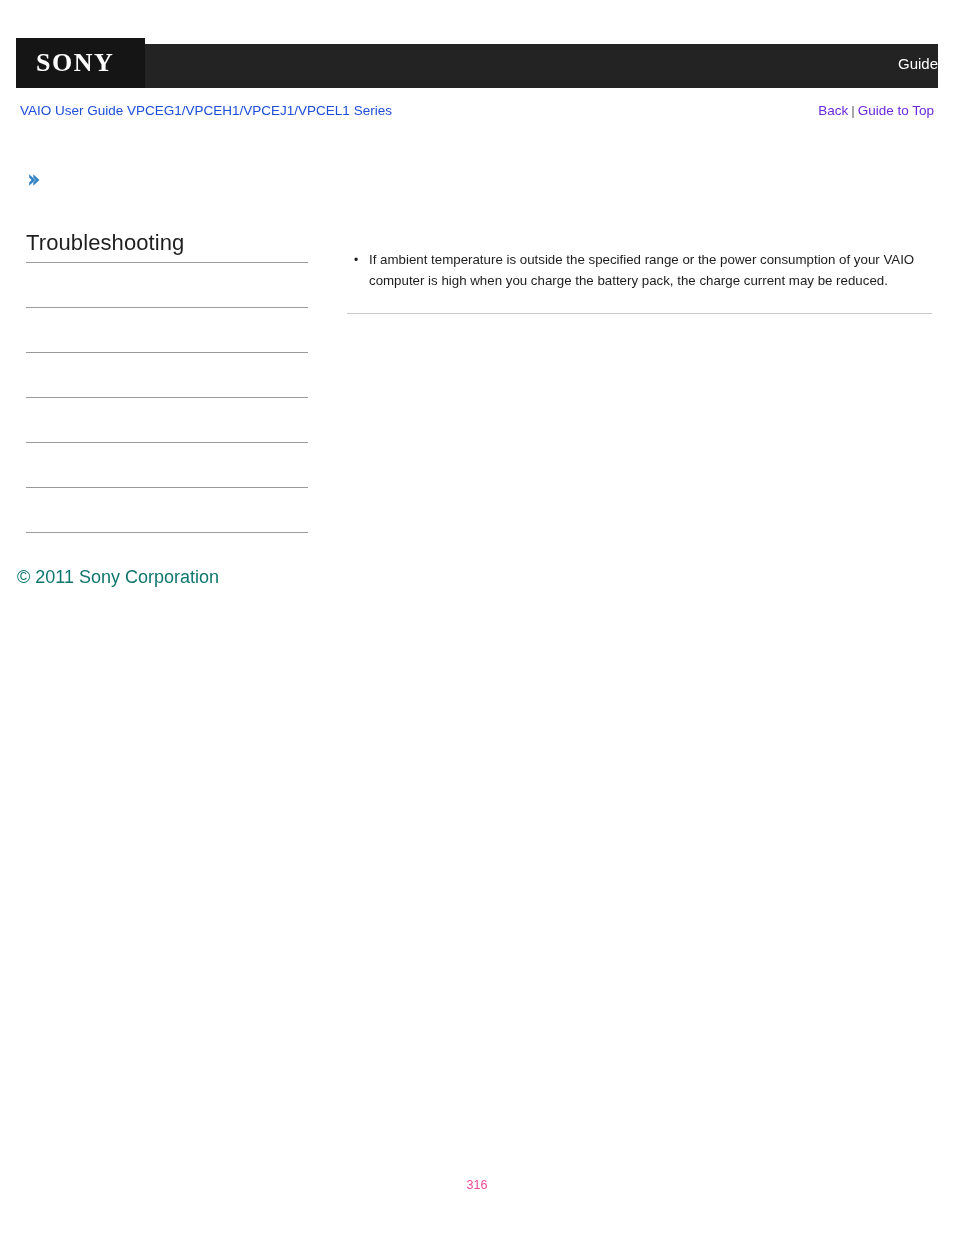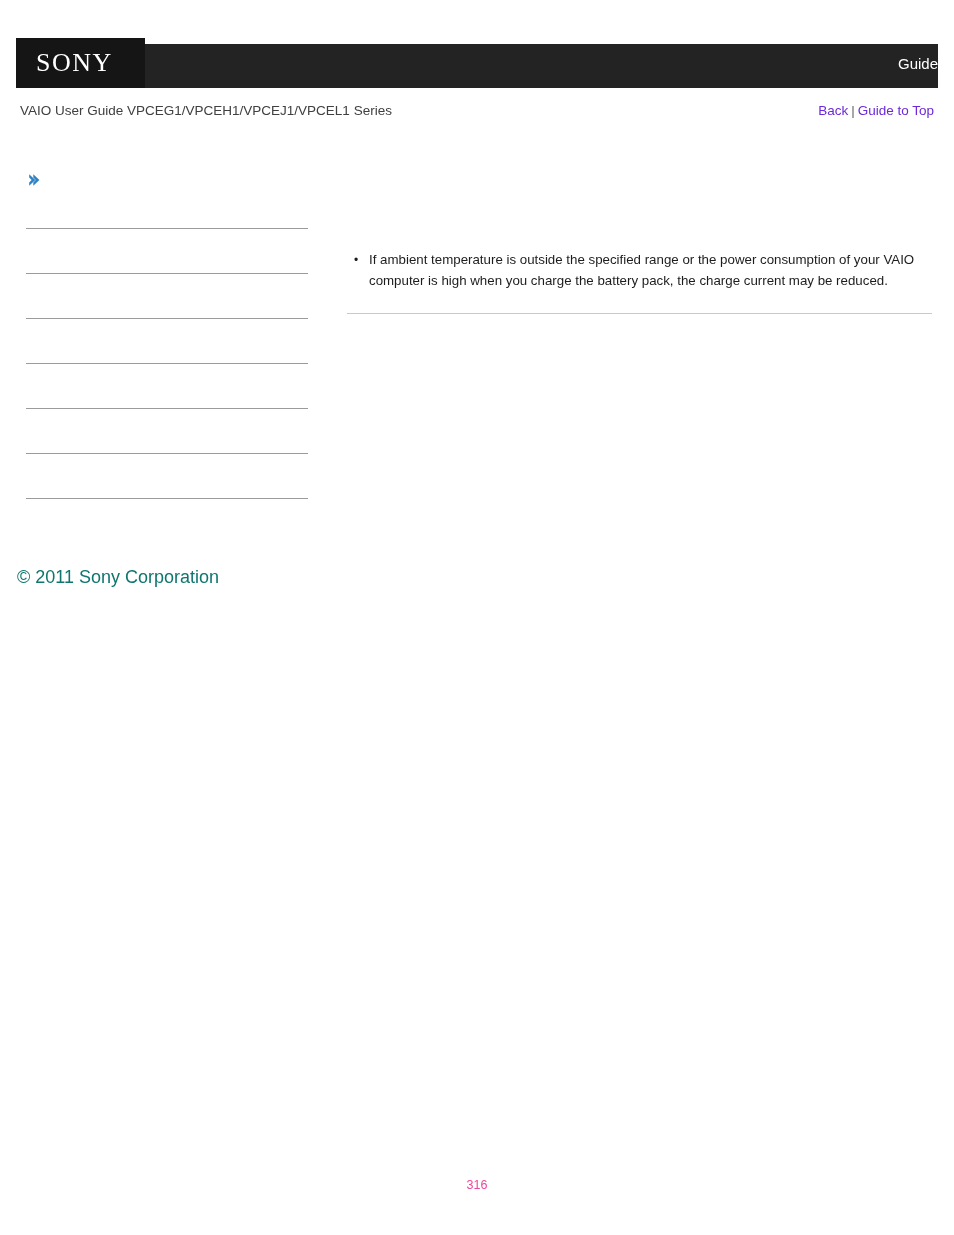--- a/index.html
+++ b/index.html
@@ -34,21 +34,21 @@
     height: 50px;
     background: #151515;
   }
   .sony-logo {
     position: absolute;
     left: 36px;
     top: 49px;
     color: #ffffff;
     font-family: "Liberation Serif", serif;
     font-size: 26px;
-    font-weight: normal;
+    font-weight: bold;
     letter-spacing: 1.5px;
     line-height: 28px;
     -webkit-font-smoothing: antialiased;
   }
   .search-link {
     position: absolute;
     right: 16px;
     top: 55px;
     color: #ffffff;
     font-size: 15px;
@@ -57,21 +57,21 @@
     cursor: pointer;
   }
 
   
   .guide-title {
     position: absolute;
     left: 20px;
     top: 103px;
     font-size: 13.5px;
     line-height: 16px;
-    color: #404040;
+    color: #1d4ed8;
     white-space: nowrap;
   }
   .nav-links {
     position: absolute;
     right: 20px;
     top: 103px;
     font-size: 13.5px;
     line-height: 16px;
     white-space: nowrap;
     color: #888888;
@@ -212,20 +212,21 @@
 <div class="breadcrumb-row">
   <span class="chevron-icon">
     <svg width="16" height="16" viewBox="0 0 16 16" aria-hidden="true">
       <path d="M3.2 2.2 L9.3 8.0 L3.2 13.8 L3.2 10.4 L5.6 8.0 L3.2 5.6 Z" fill="#2f82c4"></path>
       <path d="M7.3 2.2 L13.4 8.0 L7.3 13.8 L7.3 10.4 L9.7 8.0 L7.3 5.6 Z" fill="#2f82c4"></path>
     </svg>
   </span><span class="breadcrumb-text"></span>
 </div>
 
 <div class="sidebar">
+  <h1 class="sidebar-heading">Troubleshooting</h1>
   <div class="sidebar-item first"></div>
   <div class="sidebar-item"></div>
   <div class="sidebar-item"></div>
   <div class="sidebar-item"></div>
   <div class="sidebar-item"></div>
   <div class="sidebar-item"></div>
   <div class="sidebar-item"></div>
 </div>
 <div class="copyright">© 2011 Sony Corporation</div>
 

